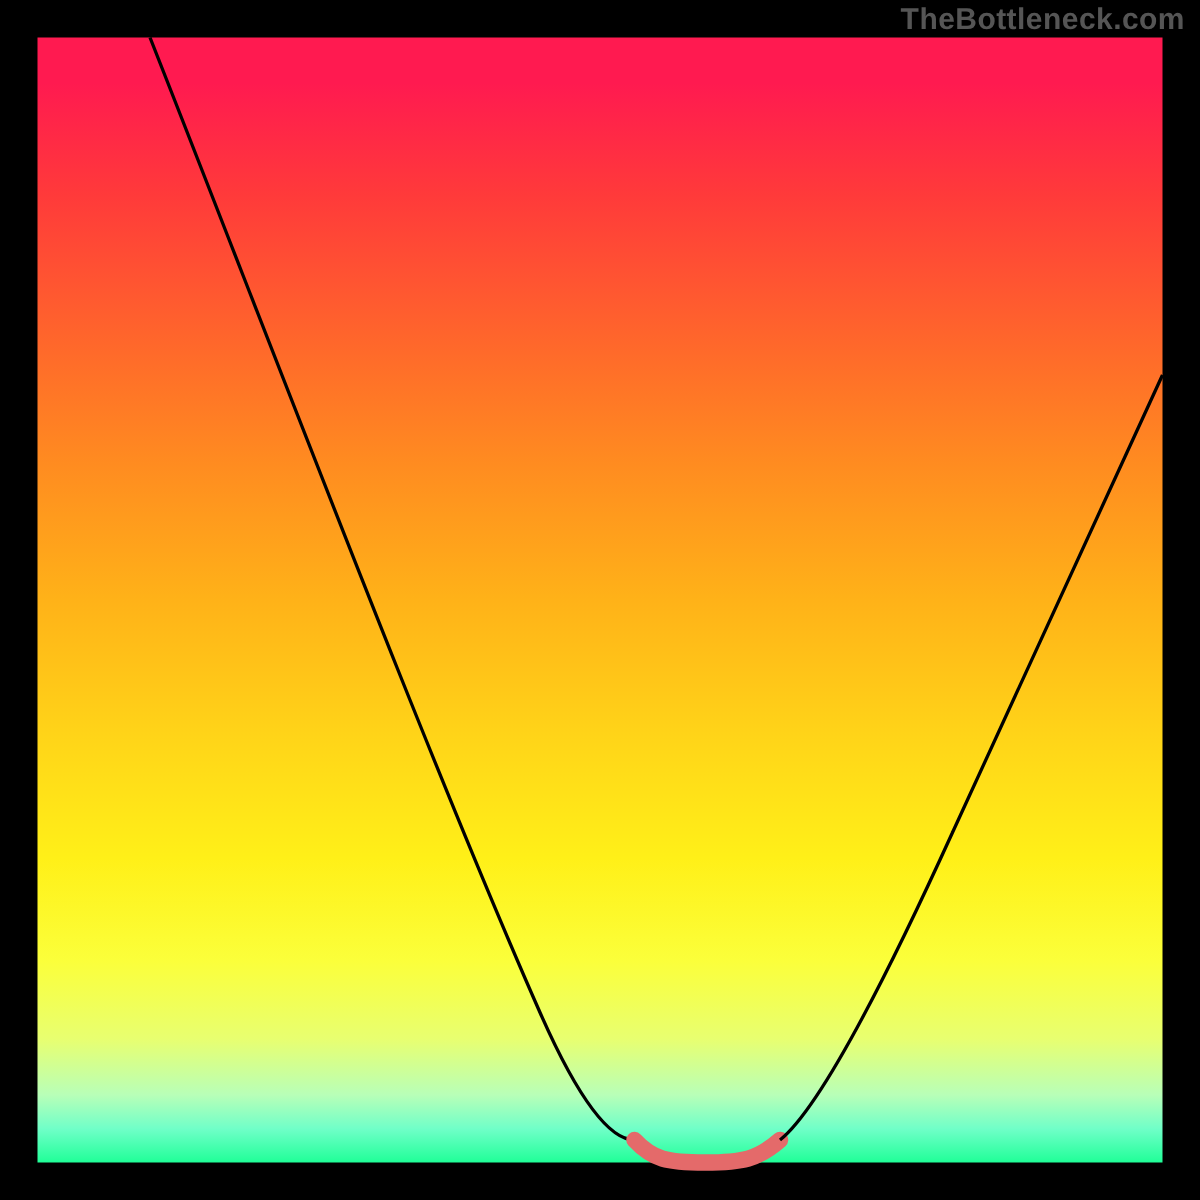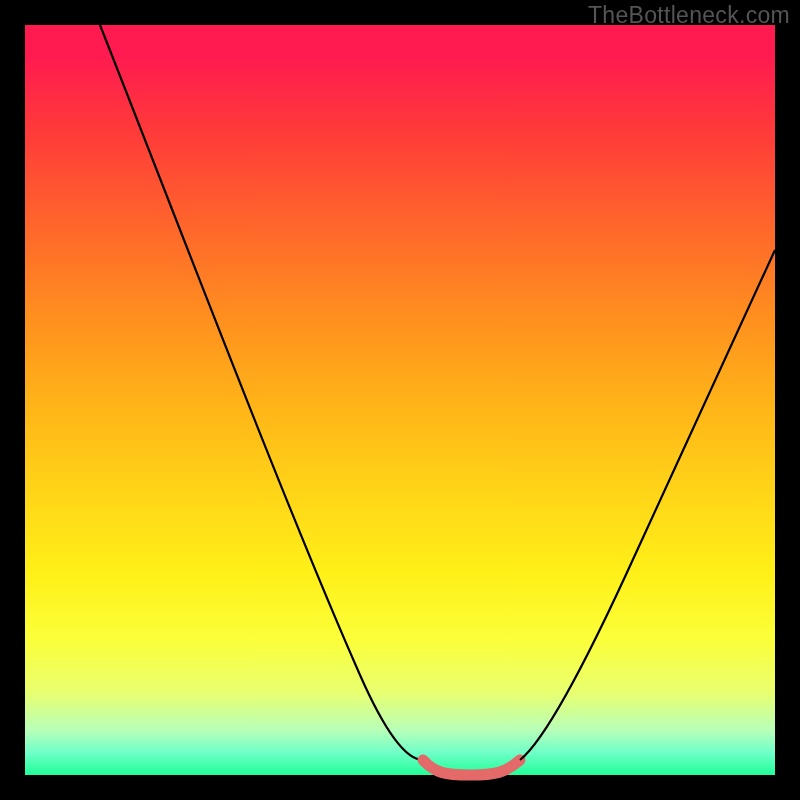--- a/index.html
+++ b/index.html
@@ -37,22 +37,22 @@
       #b8ffb8 94%,
       #70ffc8 97%,
       #20ff98 100%
     );
   }
   .watermark {
     position: absolute;
     top: 2px;
     right: 10px;
     color: #555;
-    font-size: 23px;
-    font-weight: 400;
+    font-size: 20px;
+    font-weight: 700;
     letter-spacing: 0.3px;
     z-index: 5;
   }
   svg.curves {
     position: absolute;
     left: 0;
     top: 0;
     width: 750px;
     height: 750px;
     overflow: visible;

